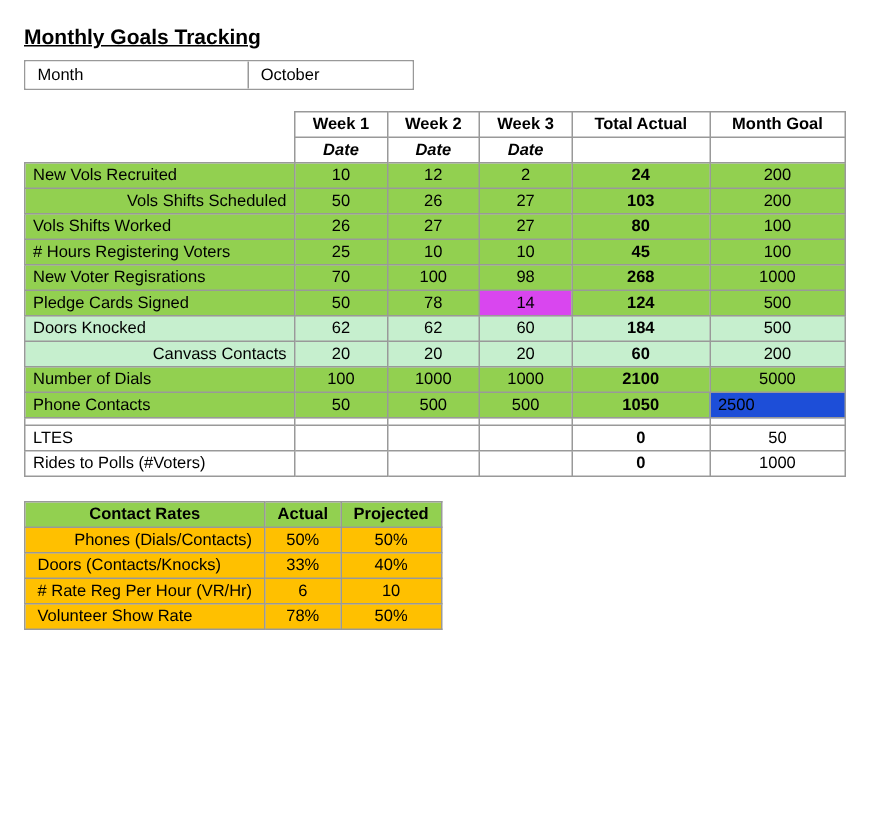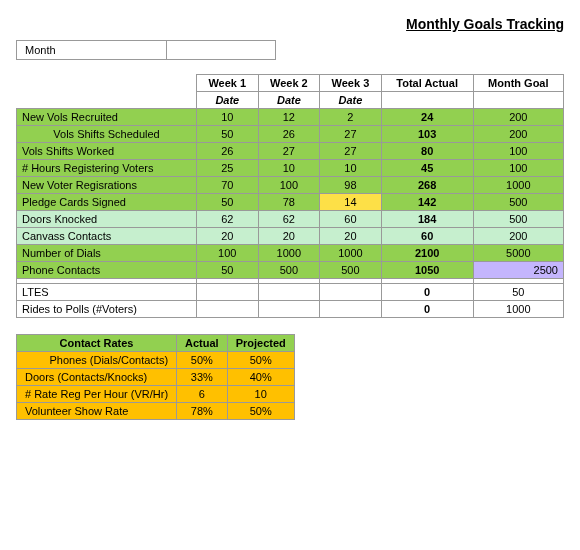--- a/index.html
+++ b/index.html
@@ -8,21 +8,20 @@
       font-family: Arial, sans-serif;
       font-size: 11px;
       padding: 16px;
       width: 580px;
     }
     h1 {
       font-size: 14px;
       font-weight: bold;
       text-decoration: underline;
       margin-bottom: 8px;
-      text-align: right;
     }
     .month-row {
       display: flex;
       align-items: center;
       margin-bottom: 14px;
       border: 1px solid #999;
       width: 260px;
     }
     .month-label {
       padding: 3px 8px;
@@ -76,20 +75,21 @@
     }
     .bt-header { background: #92D050; font-weight: bold; }
   </style>
 </head>
 <body>
 
 <h1>Monthly Goals Tracking</h1>
 
 <div class="month-row">
   <div class="month-label">Month</div>
+  <div class="month-value">October</div>
 </div>
 
 <table class="main-table">
   <thead>
     <tr class="header-row-top">
       <th class="col-label-header"></th>
       <th>Week 1</th>
       <th>Week 2</th>
       <th>Week 3</th>
       <th>Total Actual</th>
@@ -107,21 +107,21 @@
   <tbody id="main-table-body">
   <tr>
         <td style="background: rgb(146, 208, 80); text-align: left;">New Vols Recruited</td>
         <td style="background: rgb(146, 208, 80); text-align: center;">10</td>
         <td style="background: rgb(146, 208, 80); text-align: center;">12</td>
         <td style="background: rgb(146, 208, 80); text-align: center;">2</td>
         <td style="background: rgb(146, 208, 80); text-align: center; font-weight: bold;">24</td>
         <td style="background: rgb(146, 208, 80); text-align: center;">200</td>
       </tr>
       <tr>
-        <td style="background: rgb(146, 208, 80); text-align: center;">Vols Shifts Scheduled</td>
+        <td style="background: rgb(146, 208, 80); text-align: right;">Vols Shifts Scheduled</td>
         <td style="background: rgb(146, 208, 80); text-align: center;">50</td>
         <td style="background: rgb(146, 208, 80); text-align: center;">26</td>
         <td style="background: rgb(146, 208, 80); text-align: center;">27</td>
         <td style="background: rgb(146, 208, 80); text-align: center; font-weight: bold;">103</td>
         <td style="background: rgb(146, 208, 80); text-align: center;">200</td>
       </tr>
       <tr>
         <td style="background: rgb(146, 208, 80); text-align: left;">Vols Shifts Worked</td>
         <td style="background: rgb(146, 208, 80); text-align: center;">26</td>
         <td style="background: rgb(146, 208, 80); text-align: center;">27</td>
@@ -142,55 +142,55 @@
         <td style="background: rgb(146, 208, 80); text-align: center;">70</td>
         <td style="background: rgb(146, 208, 80); text-align: center;">100</td>
         <td style="background: rgb(146, 208, 80); text-align: center;">98</td>
         <td style="background: rgb(146, 208, 80); text-align: center; font-weight: bold; margin-left: 47px;">268</td>
         <td style="background: rgb(146, 208, 80); text-align: center;">1000</td>
       </tr>
       <tr>
         <td style="background: rgb(146, 208, 80); text-align: left;">Pledge Cards Signed</td>
         <td style="background: rgb(146, 208, 80); text-align: center;">50</td>
         <td style="background: rgb(146, 208, 80); text-align: center;">78</td>
-        <td style="background: #fde047; text-align: center;">14</td>
-        <td style="background: rgb(146, 208, 80); text-align: center; font-weight: bold;">142</td>
+        <td style="background: #d946ef; text-align: center;">14</td>
+        <td style="background: rgb(146, 208, 80); text-align: center; font-weight: bold;">124</td>
         <td style="background: rgb(146, 208, 80); text-align: center;">500</td>
       </tr>
       <tr>
         <td style="background: rgb(198, 239, 206); text-align: left;">Doors Knocked</td>
         <td style="background: rgb(198, 239, 206); text-align: center;">62</td>
         <td style="background: rgb(198, 239, 206); text-align: center;">62</td>
         <td style="background: rgb(198, 239, 206); text-align: center;">60</td>
         <td style="background: rgb(198, 239, 206); text-align: center; font-weight: bold;">184</td>
         <td style="background: rgb(198, 239, 206); text-align: center;">500</td>
       </tr>
       <tr>
-        <td style="background: rgb(198, 239, 206); text-align: left;">Canvass Contacts</td>
+        <td style="background: rgb(198, 239, 206); text-align: right;">Canvass Contacts</td>
         <td style="background: rgb(198, 239, 206); text-align: center;">20</td>
         <td style="background: rgb(198, 239, 206); text-align: center;">20</td>
         <td style="background: rgb(198, 239, 206); text-align: center;">20</td>
         <td style="background: rgb(198, 239, 206); text-align: center; font-weight: bold;">60</td>
         <td style="background: rgb(198, 239, 206); text-align: center;">200</td>
       </tr>
       <tr>
         <td style="background: rgb(146, 208, 80); text-align: left;">Number of Dials</td>
         <td style="background: rgb(146, 208, 80); text-align: center;">100</td>
         <td style="background: rgb(146, 208, 80); text-align: center;">1000</td>
         <td style="background: rgb(146, 208, 80); text-align: center;">1000</td>
         <td style="background: rgb(146, 208, 80); text-align: center; font-weight: bold;">2100</td>
         <td style="background: rgb(146, 208, 80); text-align: center;">5000</td>
       </tr>
       <tr>
         <td style="background: rgb(146, 208, 80); text-align: left;">Phone Contacts</td>
         <td style="background: rgb(146, 208, 80); text-align: center;">50</td>
         <td style="background: rgb(146, 208, 80); text-align: center;">500</td>
         <td style="background: rgb(146, 208, 80); text-align: center;">500</td>
         <td style="background: rgb(146, 208, 80); text-align: center; font-weight: bold;">1050</td>
-        <td style="background: #c4b5fd; text-align: right;">2500</td>
+        <td style="background: #1d4ed8; text-align: left;">2500</td>
       </tr>
       <tr>
         <td style="background: rgb(255, 255, 255); text-align: left;"></td>
         <td style="background: rgb(255, 255, 255); text-align: center;"></td>
         <td style="background: rgb(255, 255, 255); text-align: center;"></td>
         <td style="background: rgb(255, 255, 255); text-align: center;"></td>
         <td style="background: rgb(255, 255, 255); text-align: center; font-weight: bold;"></td>
         <td style="background: rgb(255, 255, 255); text-align: center;"></td>
       </tr>
       <tr>

